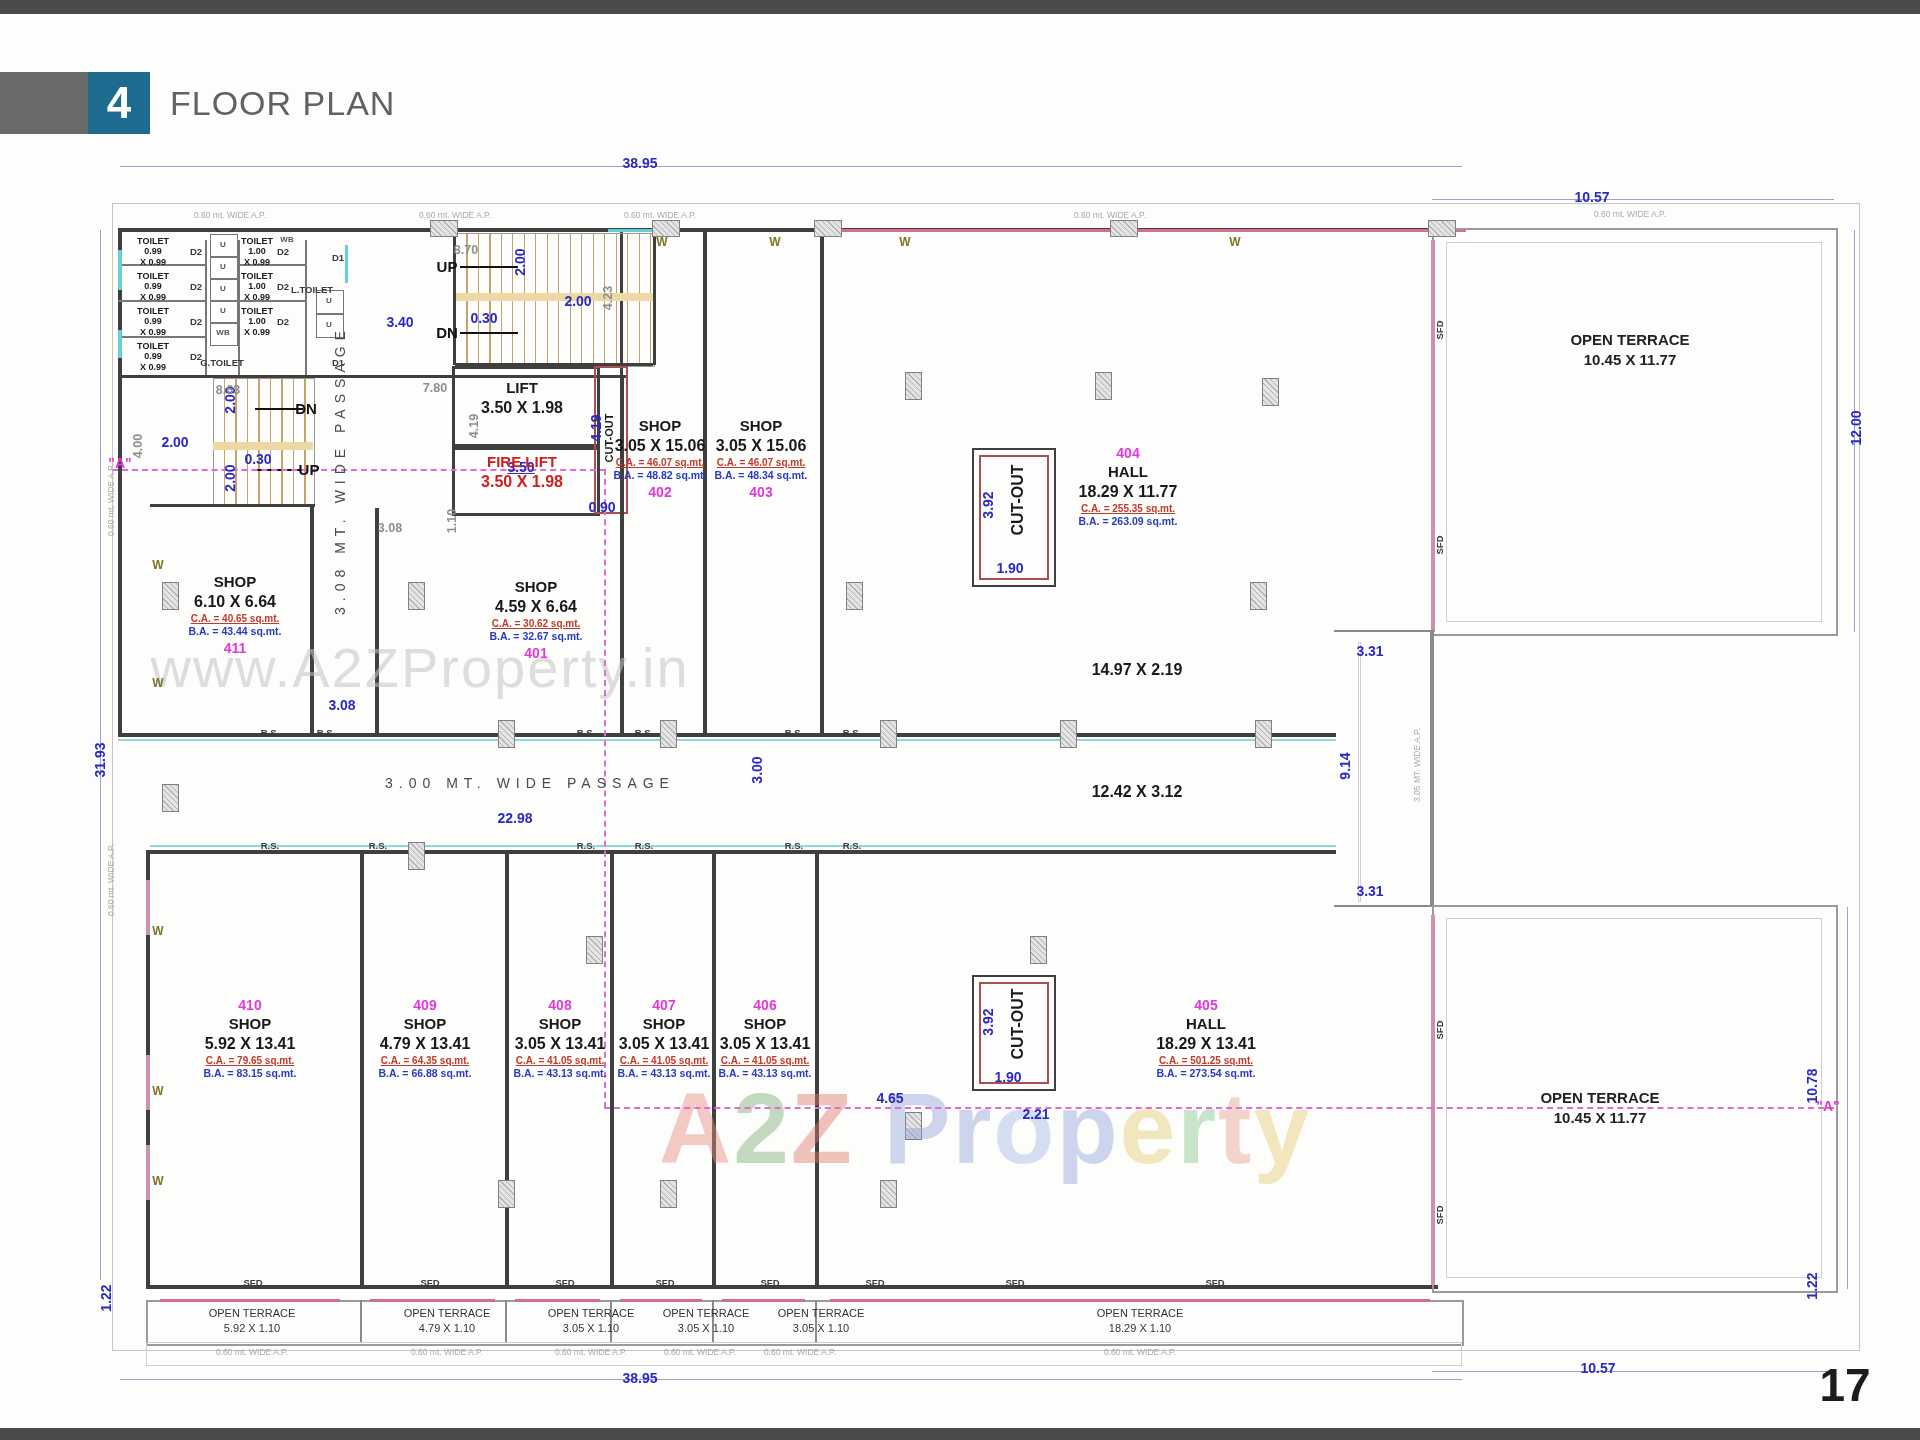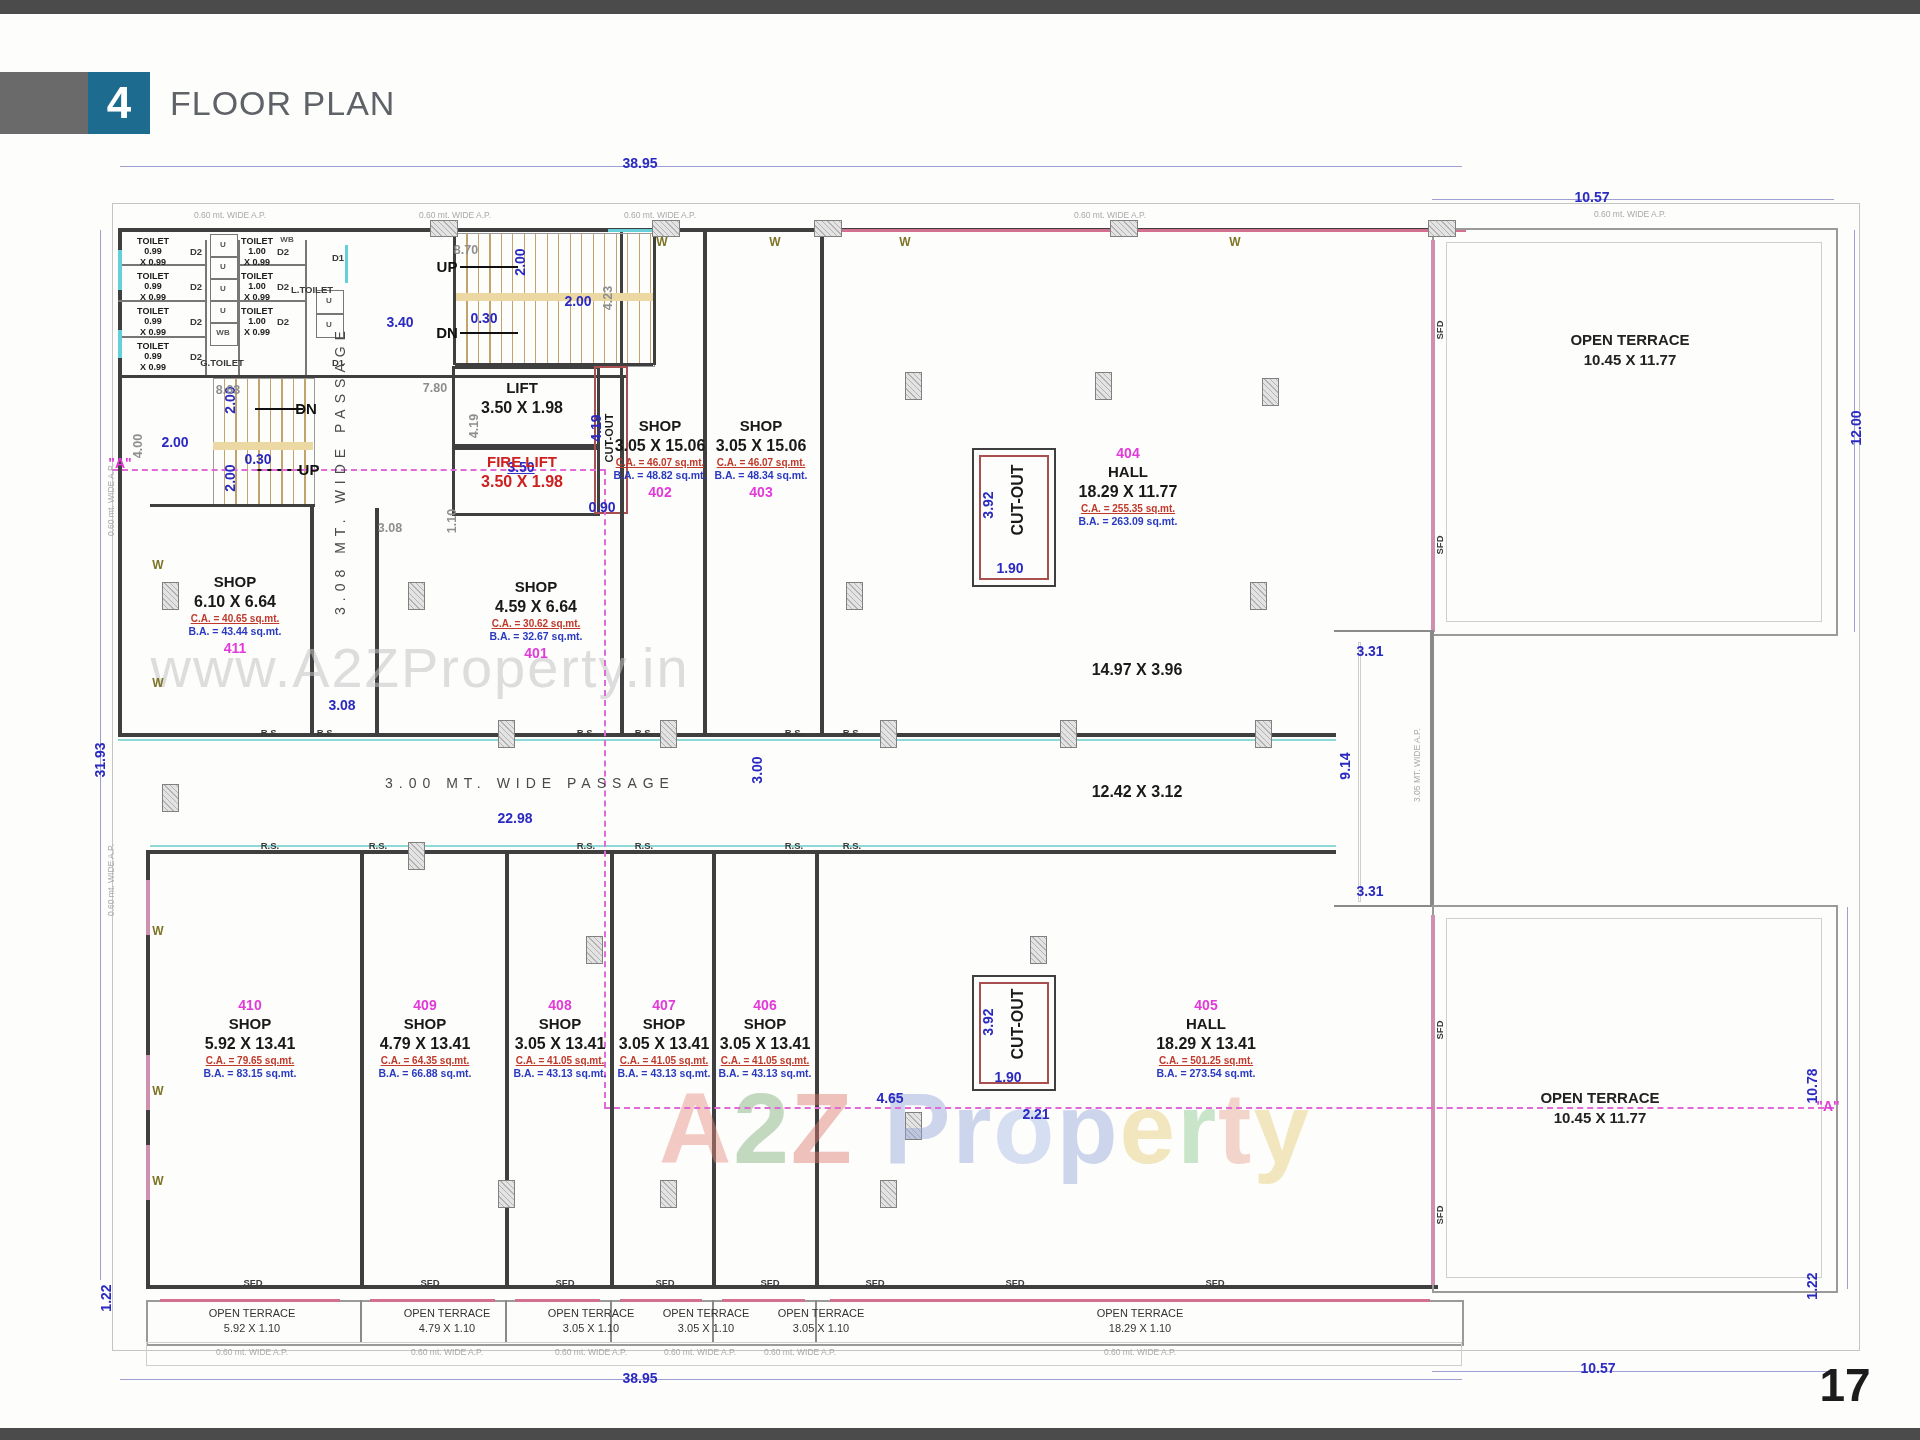--- a/index.html
+++ b/index.html
@@ -222,21 +222,21 @@
       <div class="lbl g" style="left: 466px; top: 250px;">8.70</div>
       <div class="lbl g v" style="left: 608px; top: 298px;">4.23</div>
       <div class="lbl g" style="left: 435px; top: 388px;">7.80</div>
       <div class="lbl g" style="left: 228px; top: 390px;">8.63</div>
       <div class="lbl g v" style="left: 474px; top: 426px;">4.19</div>
       <div class="lbl g v" style="left: 452px; top: 521px;">1.10</div>
       <div class="lbl g" style="left: 390px; top: 528px;">3.08</div>
       <div class="lbl g v" style="left: 138px; top: 446px;">4.00</div>
       <div class="lbl m" style="left: 120px; top: 463px;">"A"</div>
       <div class="lbl m" style="left: 1828px; top: 1106px;">"A"</div>
-      <div class="lbl k" style="left: 1137px; top: 670px;">14.97 X 3.96</div>
+      <div class="lbl k" style="left: 1137px; top: 670px;">14.97 X 2.19</div>
       <div class="lbl k" style="left: 1137px; top: 792px;">12.42 X 3.12</div>
       <div class="lbl k v" style="left: 1018px; top: 500px;">CUT-OUT</div>
       <div class="lbl k v" style="left: 1018px; top: 1024px;">CUT-OUT</div>
       <div class="lbl k2 v" style="left: 609px; top: 438px;">CUT-OUT</div>
       <div class="lbl up" style="left: 447px; top: 267px;">UP</div>
       <div class="lbl up" style="left: 447px; top: 333px;">DN</div>
       <div class="lbl up" style="left: 306px; top: 409px;">DN</div>
       <div class="lbl up" style="left: 309px; top: 470px;">UP</div>
       <div class="lbl wl" style="left: 662px; top: 243px;">W</div>
       <div class="lbl wl" style="left: 775px; top: 243px;">W</div>

